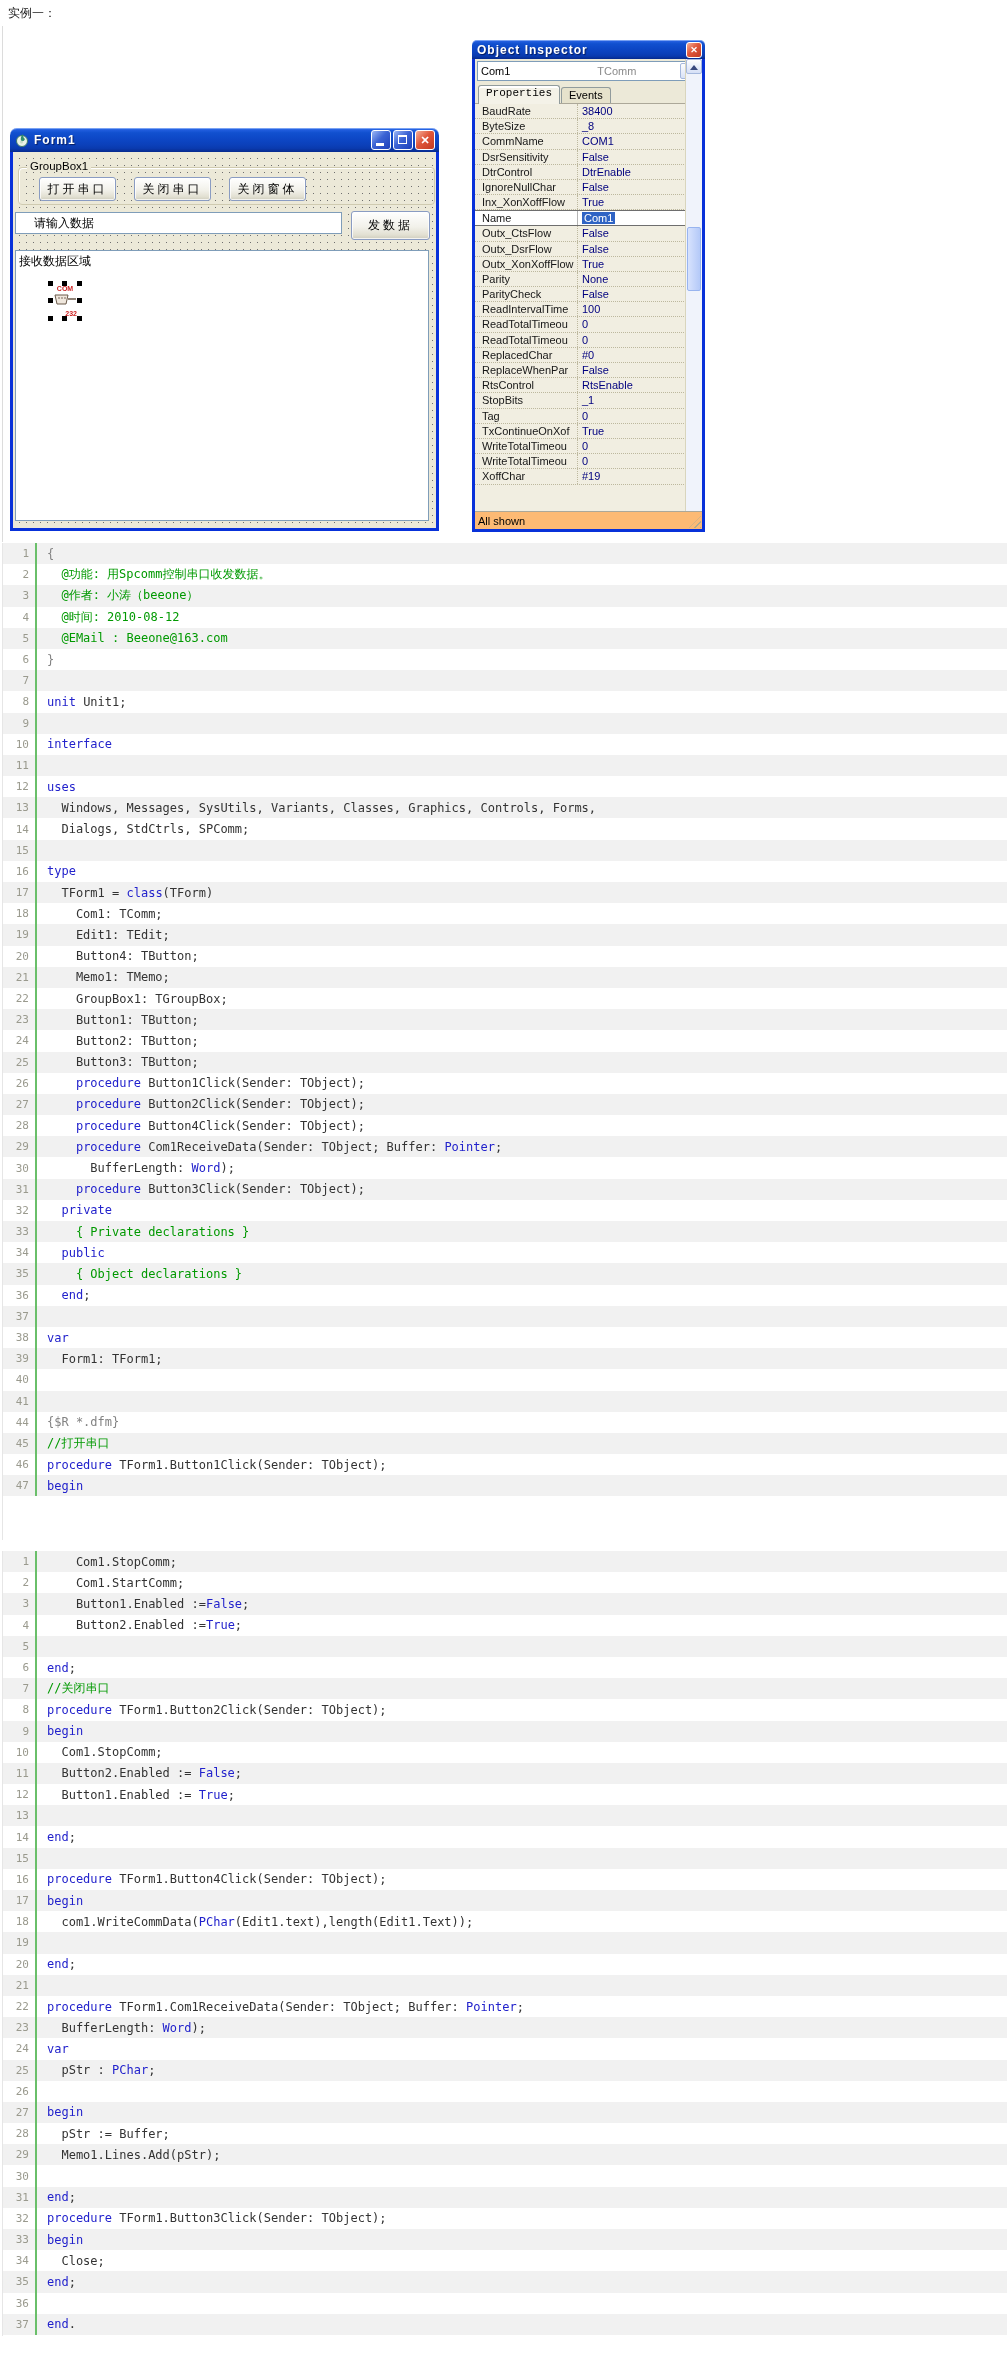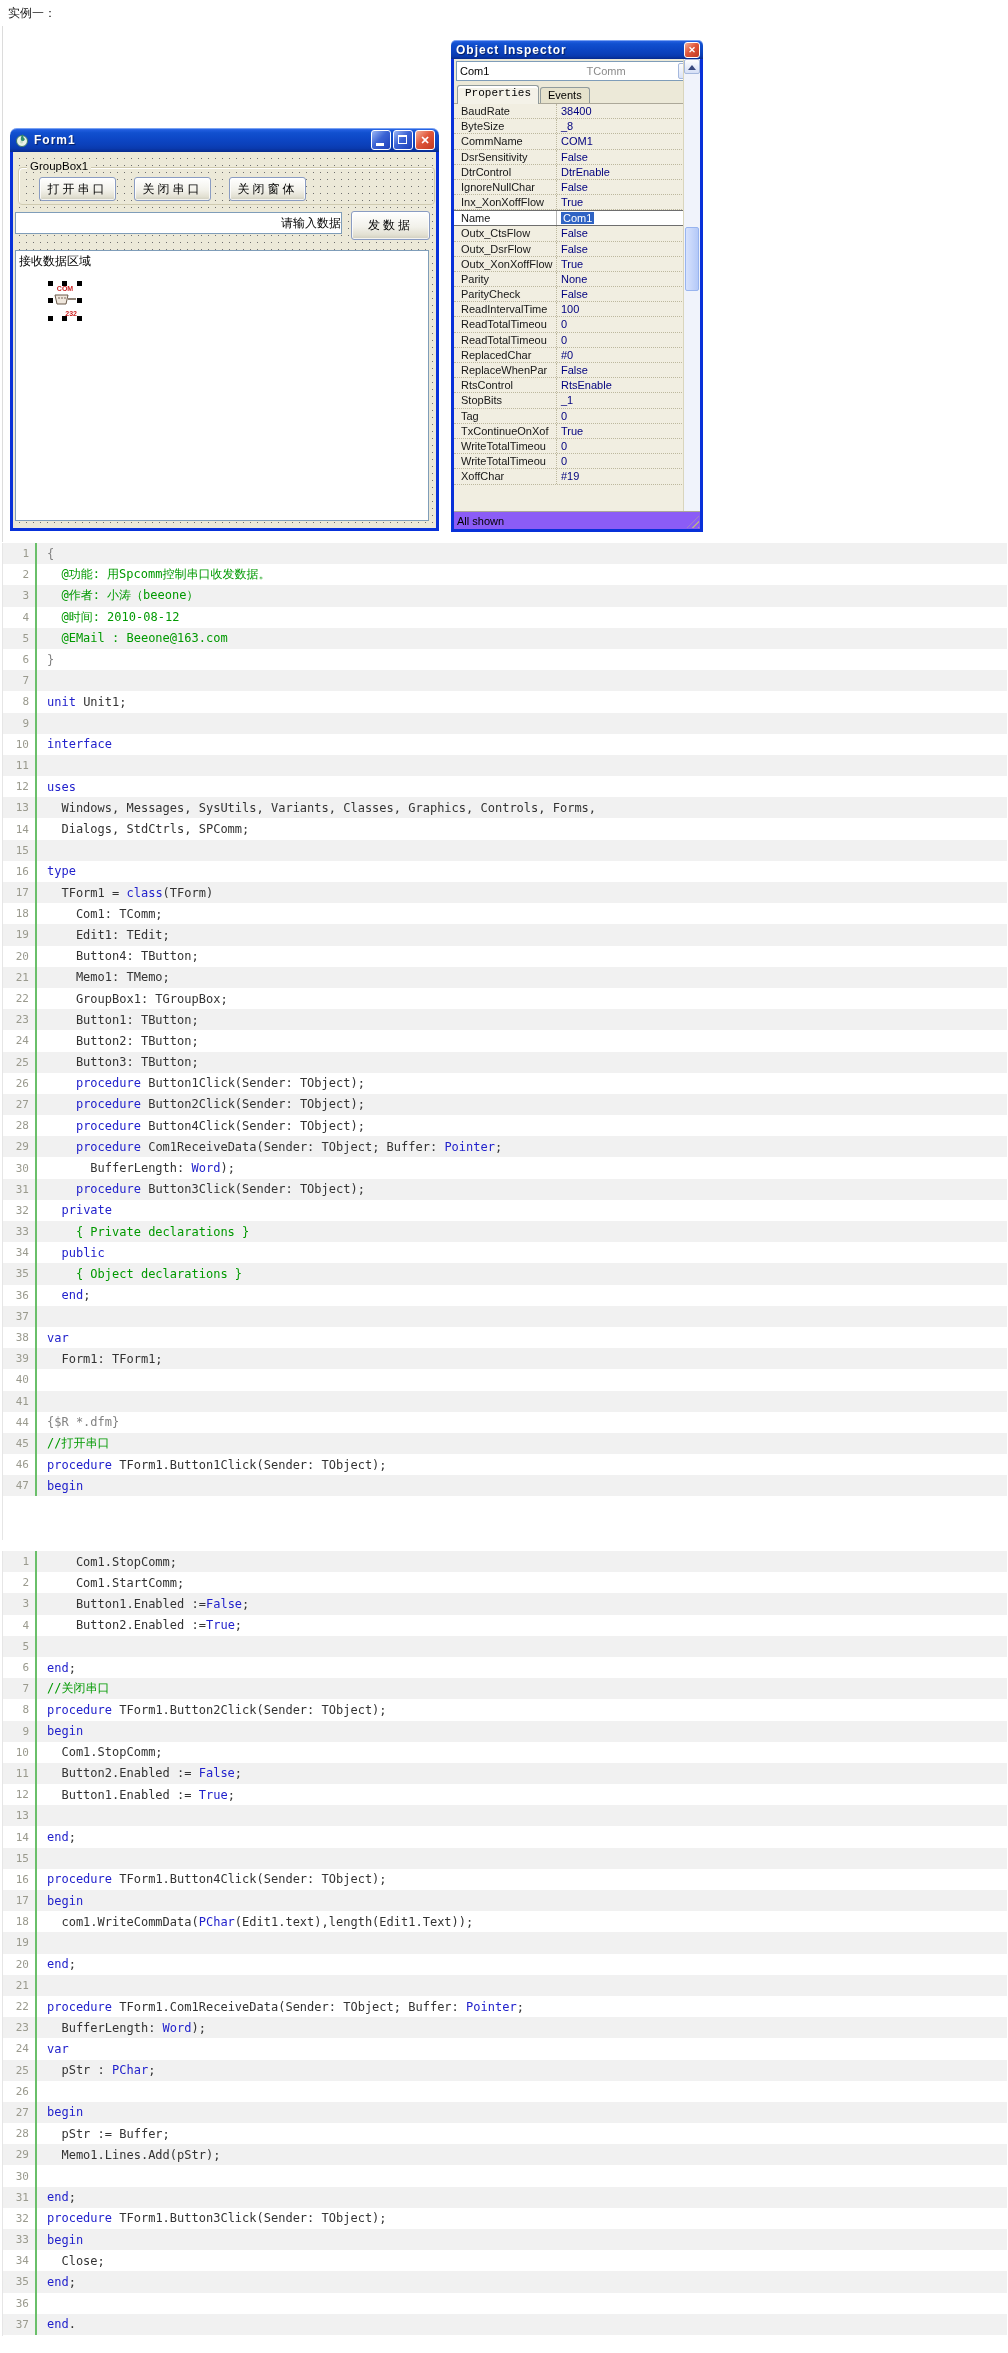--- a/index.html
+++ b/index.html
@@ -18,21 +18,21 @@
     text-shadow:1px 1px 1px rgba(0,0,30,.6);white-space:nowrap;overflow:hidden;}
   .win-btn{width:18px;height:18px;border:1px solid #fff;border-radius:3px;margin-left:2px;position:relative;flex:0 0 auto;}
   .btn-blue{background:linear-gradient(135deg,#9cb8f6 0%,#3b63d4 45%,#1c3fba 100%);}
   .btn-red{background:linear-gradient(135deg,#f5b09a 0%,#e0573a 45%,#c23a22 100%);}
   .glyph-min::after{content:"";position:absolute;left:4px;bottom:3px;width:8px;height:3px;background:#fff;}
   .glyph-max::after{content:"";position:absolute;left:4px;top:4px;width:7px;height:6px;border:1px solid #fff;border-top-width:2px;}
   .glyph-x{display:flex;align-items:center;justify-content:center;color:#fff;font-size:11px;font-weight:bold;}
   .glyph-x::after{content:"\2715";}
 
   
-  #inspector{position:absolute;left:448px;top:14px;width:252px;height:492px;}
+  #inspector{position:absolute;left:469px;top:14px;width:233px;height:492px;}
   #oi-titlebar{height:19px;padding:0 3px 0 5px;border-radius:5px 5px 0 0;}
   #oi-close{width:14px;height:14px;margin-left:auto;}
   #oi-close.glyph-x{font-size:9px;}
   #oi-body{position:absolute;left:0;top:19px;right:0;bottom:0;background:#ece9d8;
     border:3px solid #0831d9;border-top:none;display:flex;flex-direction:column;}
   #oi-combo{position:relative;height:18px;margin:2px;background:#fff;border:1px solid #7f9db9;
     display:flex;align-items:center;font-size:11px;}
   #oi-combo-value{padding-left:3px;color:#000;}
   #oi-combo-type{position:absolute;left:54%;color:#8a8a8a;}
   #oi-dd{position:absolute;right:1px;top:1px;bottom:1px;width:16px;
@@ -52,21 +52,21 @@
   .oi-row.sel .oi-name{border-right:1px solid #b5b5b5;}
   .oi-hl{background:#2f63c4;color:#fff;padding:0 2px;}
   #oi-scroll{position:absolute;right:0;top:0;bottom:0;width:16px;background:#f0f3fb;border-left:1px solid #d9d5bd;}
   .sb-btn{position:absolute;left:0;right:0;height:15px;background:linear-gradient(180deg,#fefefe,#d5dff6);
     border:1px solid #a5b8dd;border-radius:2px;box-sizing:border-box;}
   #sb-up{top:0;} #sb-down{bottom:0;}
   #sb-up::after{content:"";position:absolute;left:3px;top:5px;border:4px solid transparent;border-bottom:5px solid #39497e;top:1px;}
   #sb-down::after{content:"";position:absolute;left:3px;top:5px;border:4px solid transparent;border-top:5px solid #39497e;}
   #sb-thumb{position:absolute;left:1px;right:1px;top:168px;height:62px;
     background:linear-gradient(90deg,#d7e2fd,#b4c9f8);border:1px solid #98b4ef;border-radius:2px;}
-  #oi-status{height:17px;border-top:1px solid #aca899;background:#8b5cf6;position:relative;
+  #oi-status{height:17px;border-top:1px solid #aca899;background:#fdba74;position:relative;
     font-size:11px;color:#000;padding-left:3px;display:flex;align-items:center;}
   #oi-grip{position:absolute;right:1px;bottom:1px;width:12px;height:12px;
     background:repeating-linear-gradient(315deg,#b3ad90 0 1px,transparent 1px 4px);
     clip-path:polygon(100% 0,100% 100%,0 100%);}
 
   
   #form-win{position:absolute;left:7px;top:102px;width:429px;height:403px;}
   #form-titlebar{height:24px;padding:0 4px;border-radius:7px 7px 0 0;text-align:center;}
   #form-icon{width:16px;height:16px;margin-right:4px;flex:0 0 auto;}
   #form-btns{margin-left:auto;display:flex;}
@@ -80,21 +80,21 @@
   .xp-push{position:absolute;display:flex;align-items:center;justify-content:center;
     background:linear-gradient(180deg,#ffffff,#f2f1ea 55%,#e2e0d2 85%,#cfcdbd);
     border:1px solid #8a9cc2;border-radius:3px;font-size:12px;color:#000;letter-spacing:3px;
     box-shadow:inset 0 0 0 1px rgba(255,255,255,.75);}
   #btn-open{left:26px;top:25px;width:75px;height:22px;}
   #btn-close-port{left:121px;top:25px;width:75px;height:22px;}
   #btn-close-form{left:216px;top:25px;width:75px;height:22px;}
   #btn-send{left:338px;top:59px;width:77px;height:27px;}
   #edit1{position:absolute;left:2px;top:60px;width:327px;height:22px;box-sizing:border-box;
     background:#fff;border:1px solid #7f9db9;font-size:12px;color:#000;padding:0 0 0 18px;
-    font-family:"Liberation Sans",sans-serif;text-align:right;}
+    font-family:"Liberation Sans",sans-serif;}
   #memo1{position:absolute;left:2px;top:98px;width:414px;height:271px;background:#fff;
     border:1px solid #7f9db9;box-sizing:border-box;}
   #memo-text{position:absolute;left:3px;top:2px;font-size:12px;color:#000;}
   
   #com-comp{position:absolute;left:32px;top:30px;width:34px;height:40px;}
   .handle{position:absolute;width:5px;height:5px;background:#000;}
   .h-nw{left:0;top:0}.h-n{left:14px;top:0}.h-ne{right:0;top:0}
   .h-e{right:0;top:17px}.h-se{right:0;bottom:0}.h-s{left:14px;bottom:0}
   .h-sw{left:0;bottom:0}.h-w{left:0;top:17px}
   #com-inner{position:absolute;left:5px;top:4px;width:24px;height:32px;text-align:center;}

